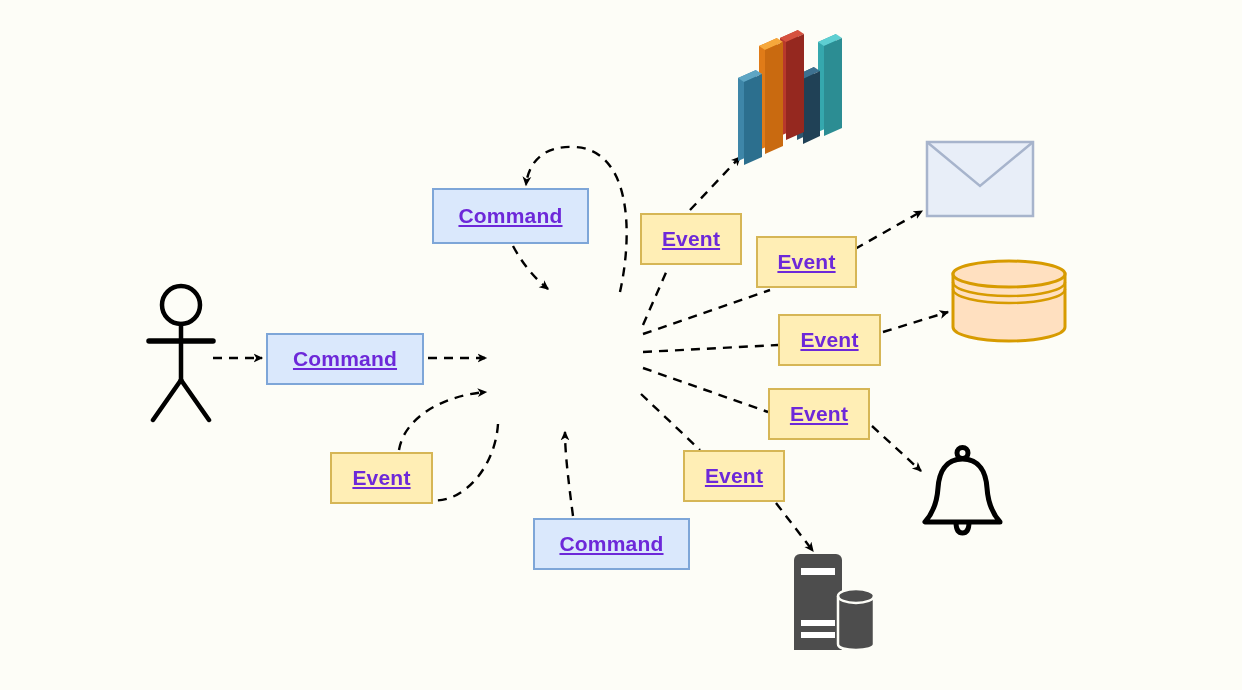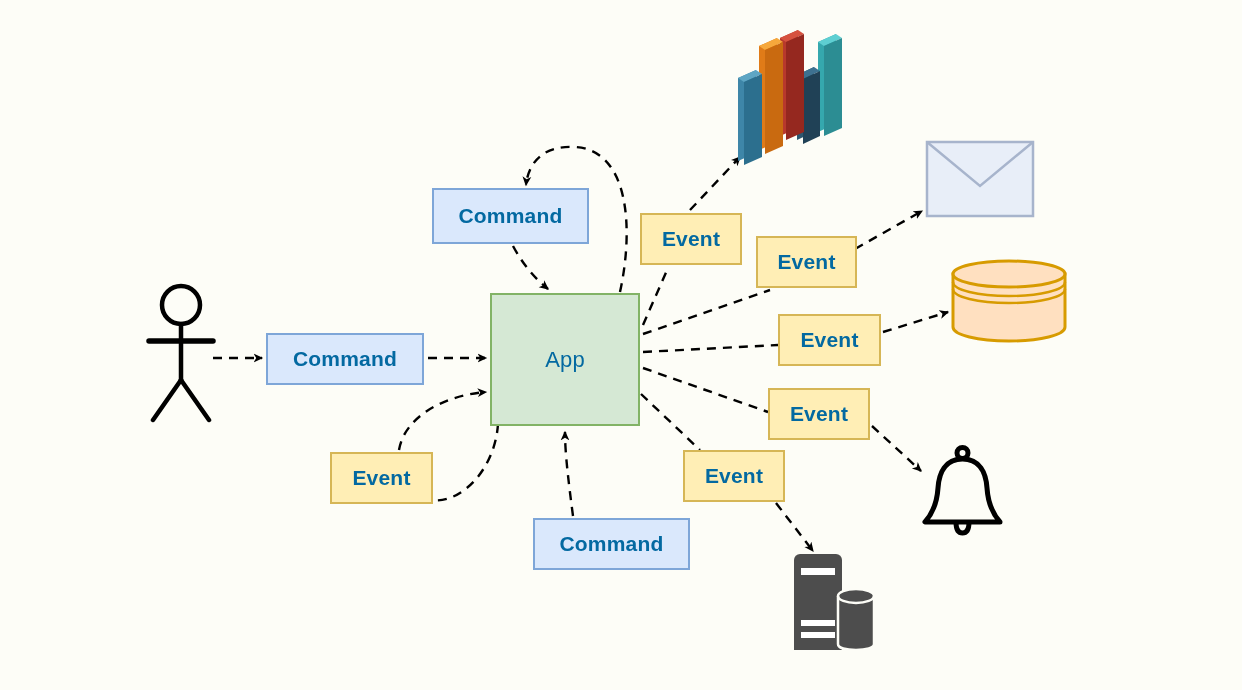--- a/index.html
+++ b/index.html
@@ -29,23 +29,24 @@
     display: flex;
     align-items: center;
     justify-content: center;
     border-width: 2px;
     border-style: solid;
     z-index: 5;
   }
   .node-label {
     font-size: 21px;
     font-weight: bold;
-    color: #0369a1;
+    color: #6d28d9;
     letter-spacing: 0.2px;
     white-space: nowrap;
+    text-decoration: underline;
   }
   .node.command {
     background: #dae8fc;
     border-color: #7ea6d8;
   }
   .node.event {
     background: #ffeeb5;
     border-color: #d6b656;
   }
   .node.app {
@@ -189,23 +190,20 @@
       <path d="M6,8 a6,6 0 0 1 6,-6 h36 a6,6 0 0 1 6,6 v90 h-48 Z" fill="#4d4d4d"></path>
       <rect x="13" y="16" width="34" height="7" fill="#ffffff"></rect>
       <rect x="13" y="68" width="34" height="6" fill="#ffffff"></rect>
       <rect x="13" y="80" width="34" height="6" fill="#ffffff"></rect>
       <path d="M50,44 L86,44 L86,92 C86,96 78,98 68,98 C58,98 50,96 50,92 Z" fill="#4d4d4d"></path>
       <ellipse cx="68" cy="44" rx="18" ry="7" fill="#4d4d4d" stroke="#fdfdf7" stroke-width="2.5"></ellipse>
       <path d="M50,44 L50,92 C50,96 58,98 68,98 C78,98 86,96 86,92 L86,44" fill="none" stroke="#fdfdf7" stroke-width="2.5"></path>
     </svg>
   </div>
 
-  <div class="node app" style="left:490px; top:293px; width:150px; height:133px;">
-    <span class="node-label">App</span>
-  </div>
 
   <div class="node command" style="left:432px; top:188px; width:157px; height:56px;">
     <span class="node-label">Command</span>
   </div>
 
   <div class="node command" style="left:266px; top:333px; width:158px; height:52px;">
     <span class="node-label">Command</span>
   </div>
 
   <div class="node command" style="left:533px; top:518px; width:157px; height:52px;">

